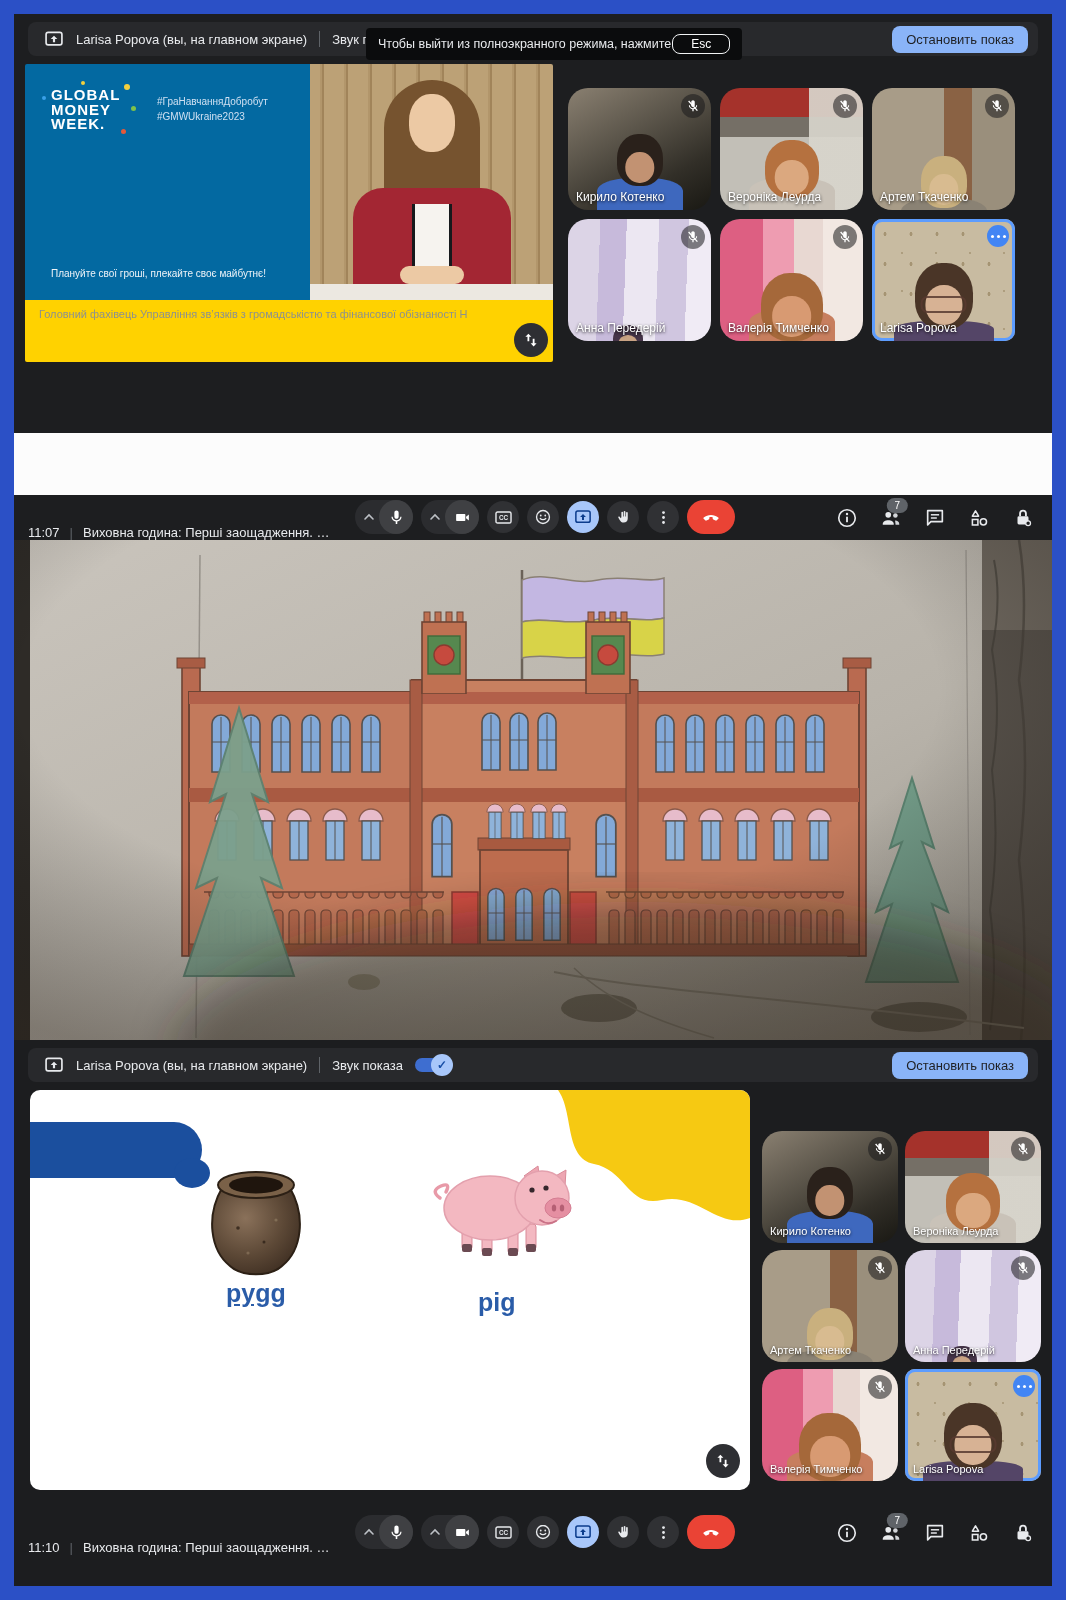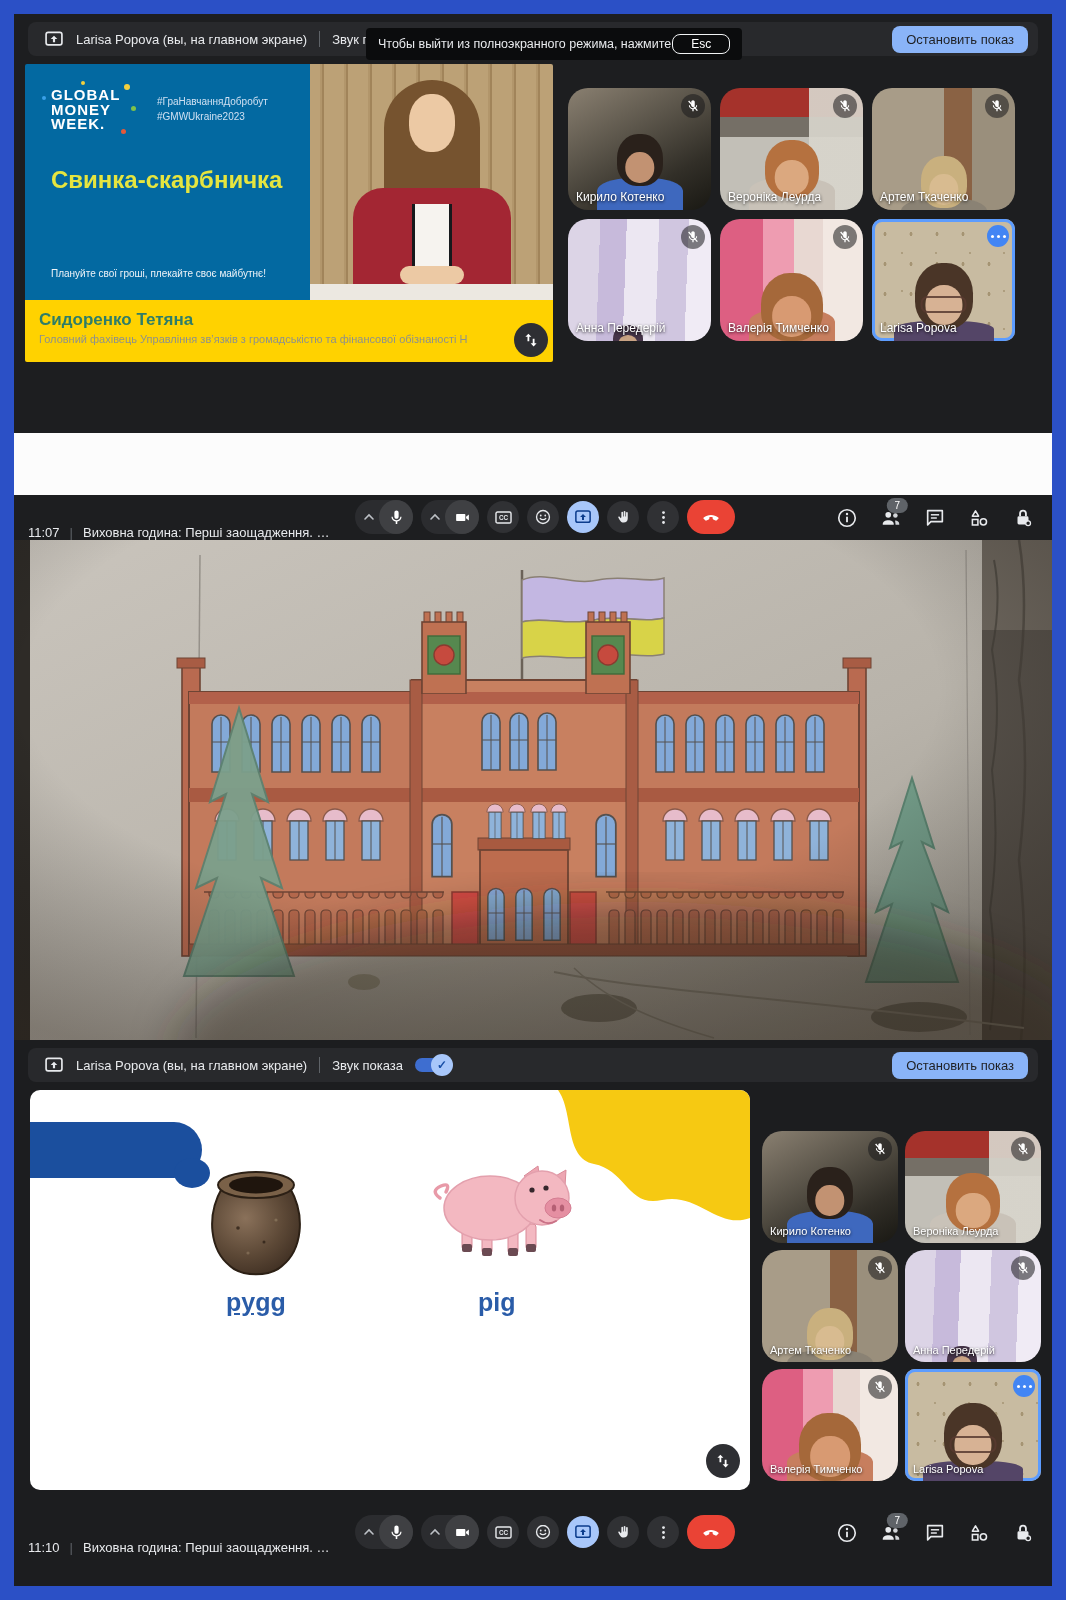--- a/index.html
+++ b/index.html
@@ -238,34 +238,32 @@
           <span class="gmw-dot" style="width:5px;height:5px;background:#7ec24a;right:-16px;top:18px;"></span>
           <span class="gmw-dot" style="width:5px;height:5px;background:#e4593a;right:-6px;bottom:-2px;"></span>
           <span class="gmw-dot" style="width:4px;height:4px;background:#3aa0e8;left:-9px;top:8px;"></span>
           <span class="gmw-dot" style="width:4px;height:4px;background:#f3d03e;left:30px;top:-7px;"></span>
         </div>
         <div class="hashtags">
           <div>#ГраНавчанняДобробут</div>
           <div>#GMWUkraine2023</div>
         </div>
         <div class="sl-title">
-          <div>Свинка-скарбничка</div>
         </div>
         <div class="sl-tagline">Плануйте свої гроші, плекайте своє майбутнє!</div>
       </div>
       <div class="sl-photo">
         <div class="pr-hair"></div>
         <div class="pr-face"></div>
         <div class="pr-body"></div>
         <div class="pr-shirt"></div>
         <div class="pr-table"></div>
         <div class="pr-hands"></div>
       </div>
       <div class="sl-yellow">
-        <div class="spk-name">Сидоренко Тетяна</div>
         <div class="spk-role">Головний фахівець Управління зв’язків з громадськістю та фінансової обізнаності Н</div>
       </div>
       <div class="swapbtn swapA">
         <svg width="18" height="18">
             <use href="#i-swap"></use>
           </svg>
       </div>
     </div>
 
     <div class="tilesA">
@@ -581,21 +579,21 @@
           </defs>
           <path d="M24 30 C8 58 12 92 32 108 C44 119 72 119 84 108 C104 92 108 58 92 30 Z" fill="url(#potg)" stroke="#2c2015" stroke-width="2"></path>
           <ellipse cx="58" cy="27" rx="38" ry="13" fill="#7a6148" stroke="#2c2015" stroke-width="2"></ellipse>
           <ellipse cx="58" cy="27" rx="27" ry="8.5" fill="#1f150d"></ellipse>
           <circle cx="40" cy="70" r="1.8" fill="#2e2116" opacity=".8"></circle>
             <circle cx="66" cy="84" r="1.5" fill="#2e2116" opacity=".8"></circle>
           <circle cx="78" cy="62" r="1.6" fill="#8a755c" opacity=".8"></circle>
             <circle cx="50" cy="95" r="1.6" fill="#8a755c" opacity=".7"></circle>
         </svg>
       </div>
-      <div class="wordlbl" style="left:196px;top:198px;text-decoration:underline;">pygg</div>
+      <div class="wordlbl" style="left:196px;top:189px;text-decoration:underline;">pygg</div>
 
       <div class="pig-wrap">
         <svg width="150" height="110" viewBox="0 0 150 110">
           <path d="M12 42 q-10 -7 1 -12 q10 -4 5 6" fill="none" stroke="#e89aa8" stroke-width="3.5" stroke-linecap="round"></path>
           <rect x="34" y="68" width="10" height="26" rx="3" fill="#f3b8c1" stroke="#d98a98"></rect>
           <rect x="54" y="72" width="10" height="26" rx="3" fill="#f3b8c1" stroke="#d98a98"></rect>
           <rect x="80" y="72" width="10" height="26" rx="3" fill="#f3b8c1" stroke="#d98a98"></rect>
           <rect x="98" y="68" width="10" height="26" rx="3" fill="#f3b8c1" stroke="#d98a98"></rect>
           <rect x="34" y="88" width="10" height="8" rx="2" fill="#6b4a52"></rect>
             <rect x="54" y="92" width="10" height="8" rx="2" fill="#6b4a52"></rect>

